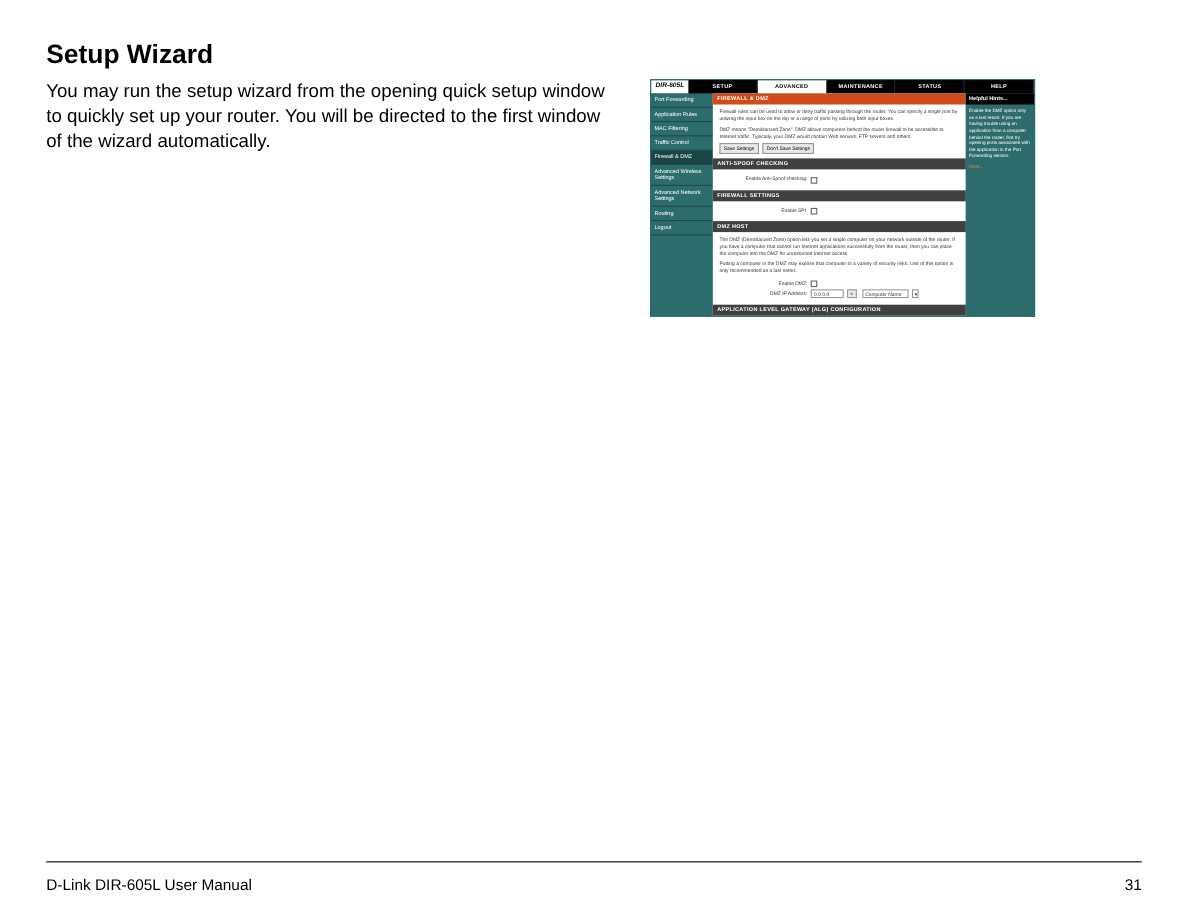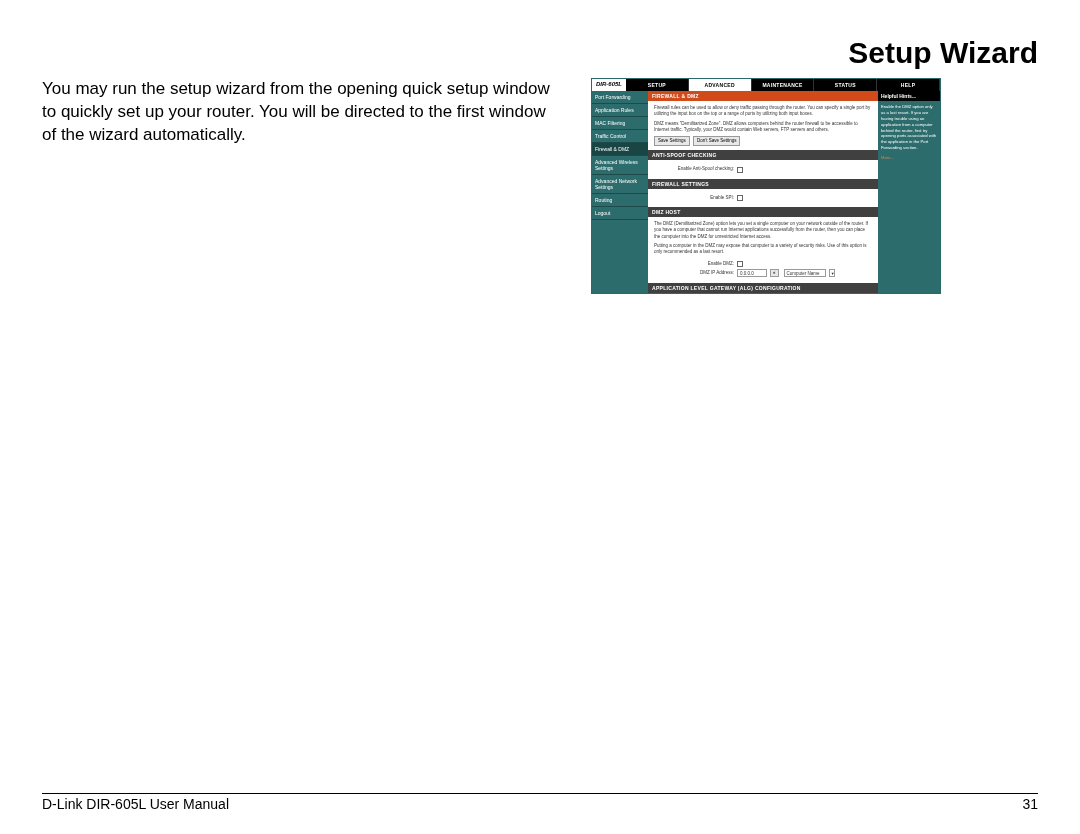--- a/index.html
+++ b/index.html
@@ -16,22 +16,22 @@
     height: 100%;
     display: flex;
     flex-direction: column;
   }
   .section-header {
     font-size: 15px;
     padding-bottom: 6px;
     border-bottom: 1.5px solid #000;
   }
   .title {
-    text-align: right;
-    font-size: 30px;
+    text-align: left;
+    font-size: 24px;
     font-weight: 700;
     margin-top: 14px;
     margin-bottom: 8px;
   }
   .content-row {
     display: flex;
     align-items: flex-start;
     gap: 29px;
   }
   .body-text {
@@ -170,21 +170,21 @@
     font-size: 4.2px;
     color: #fff;
     line-height: 1.4;
   }
   .ss-help-link {
     color: #d18a4a;
   }
   .footer {
     margin-top: auto;
     border-top: 1.5px solid #000;
-    padding-top: 2px;
+    padding-top: 12px;
     display: flex;
     justify-content: space-between;
     font-size: 14px;
   }
 </style>
 </head>
 <body>
 
 <div class="page">
   <div class="title">Setup Wizard</div>

